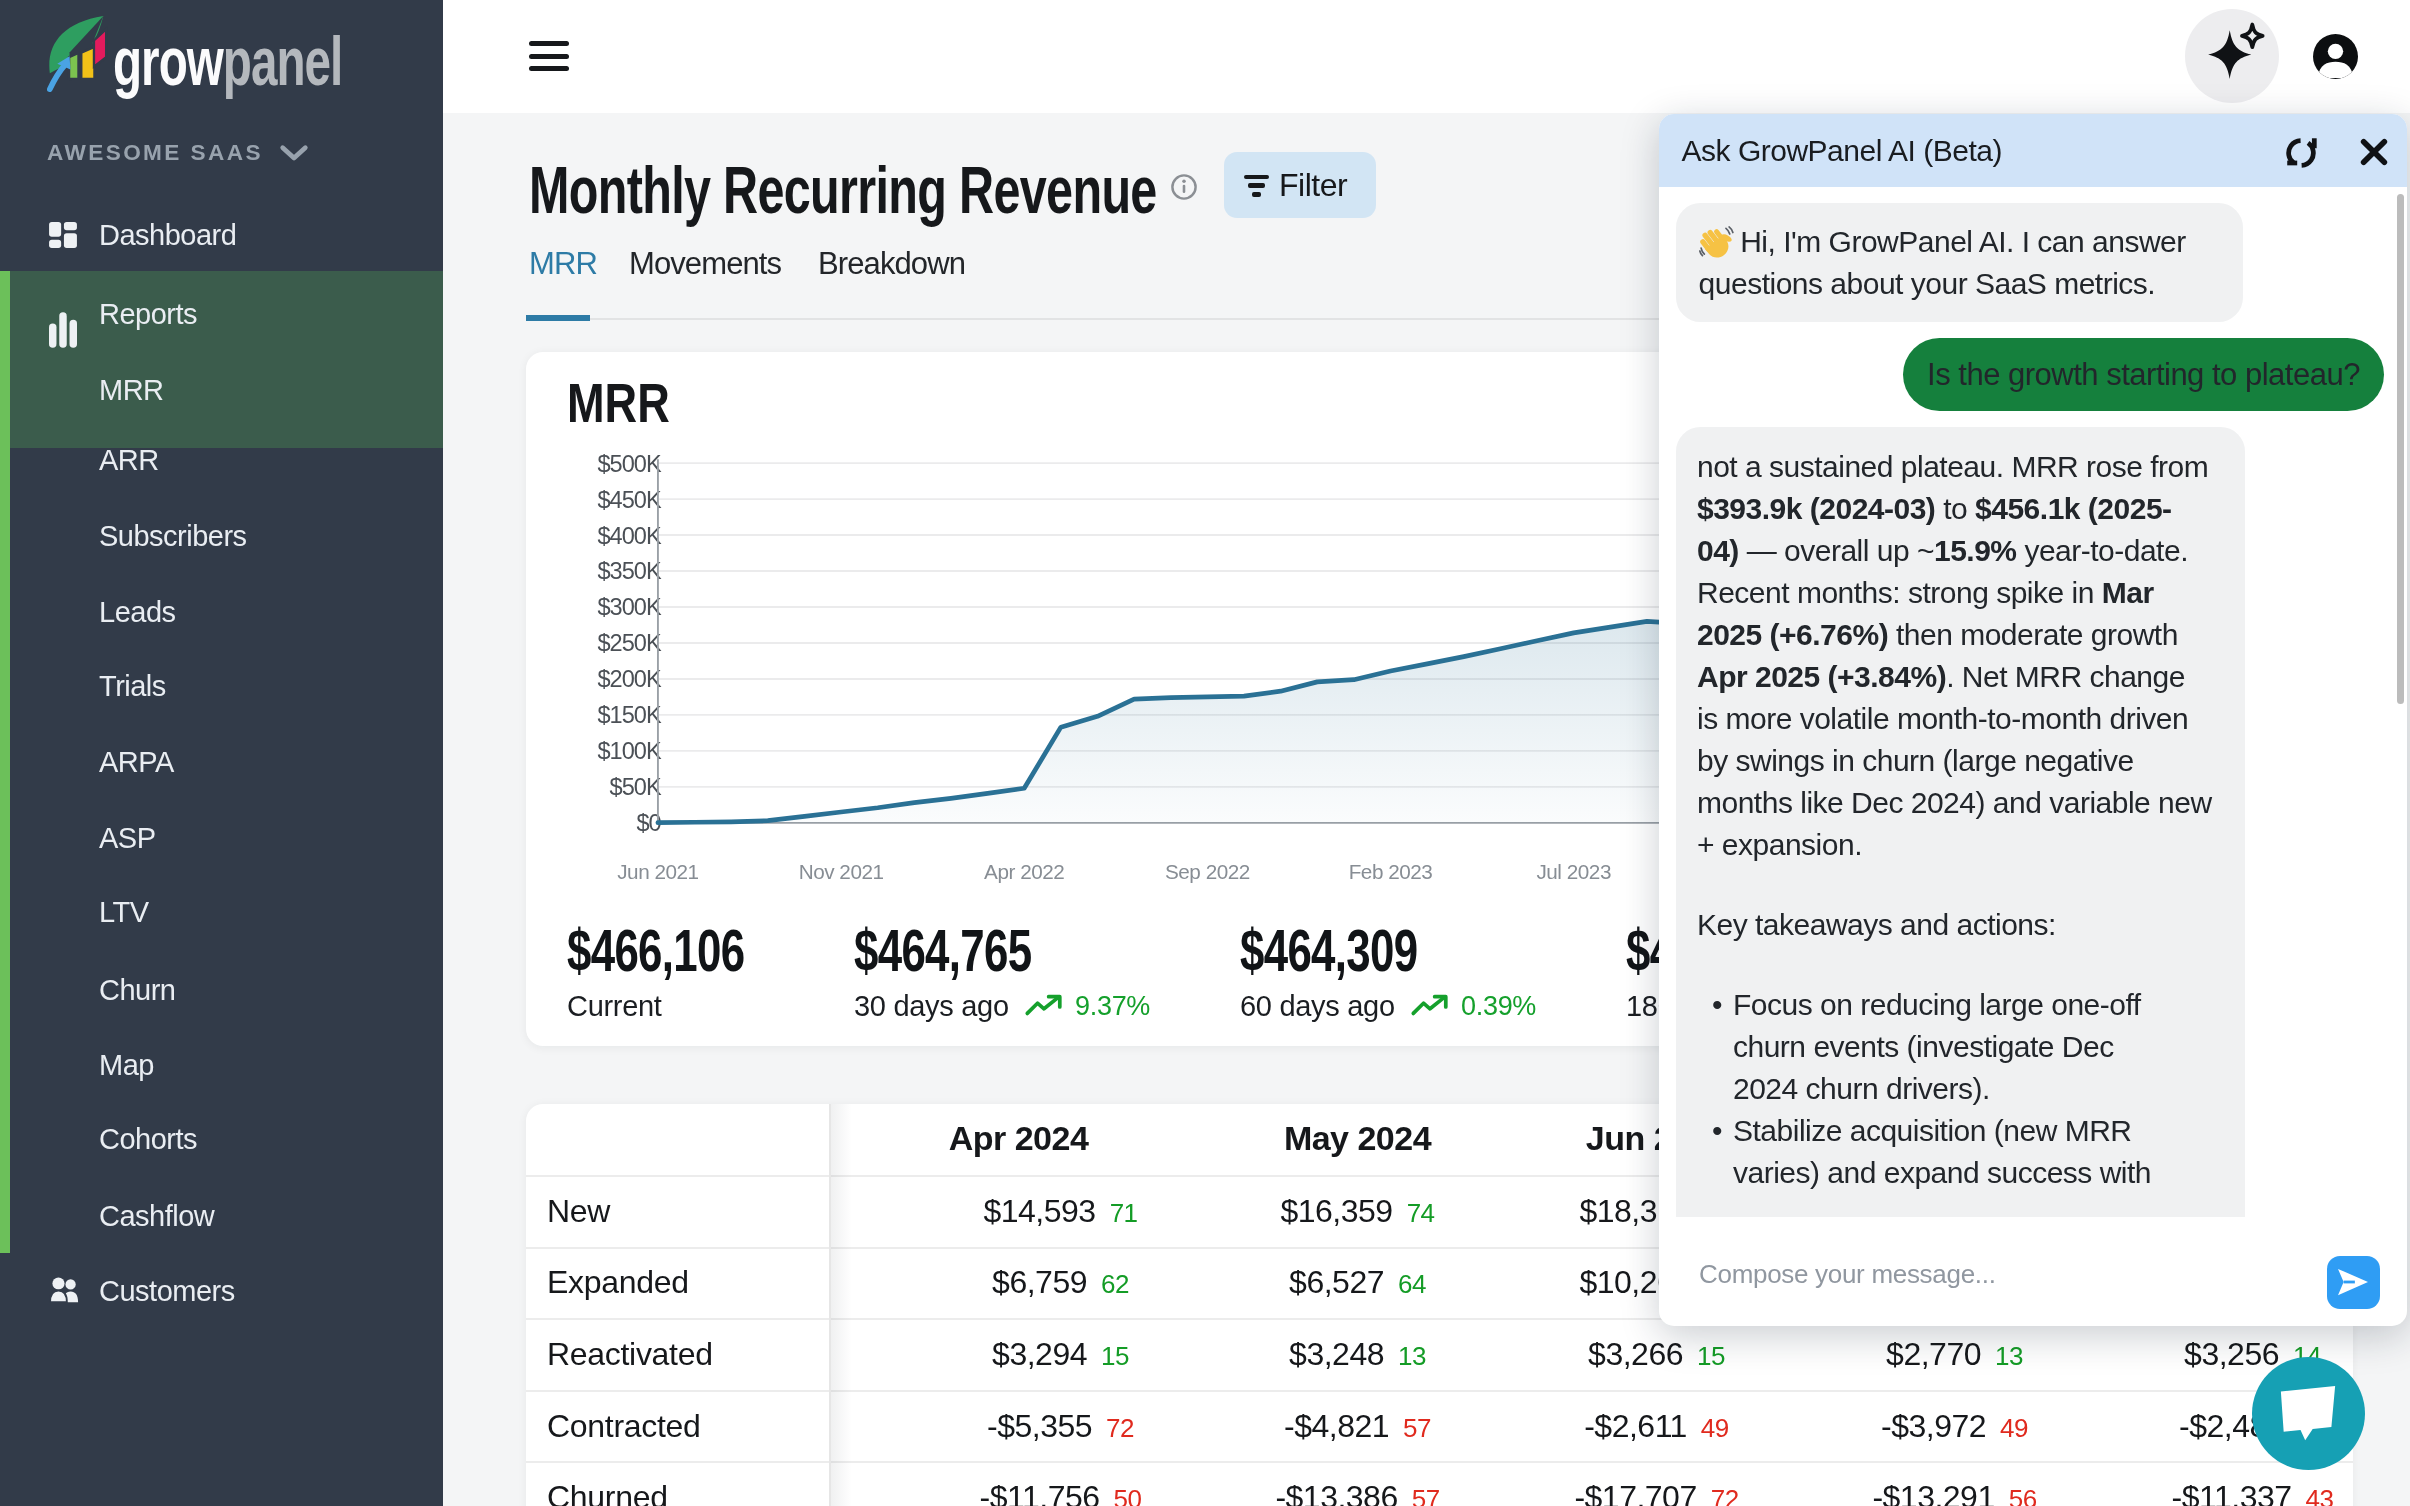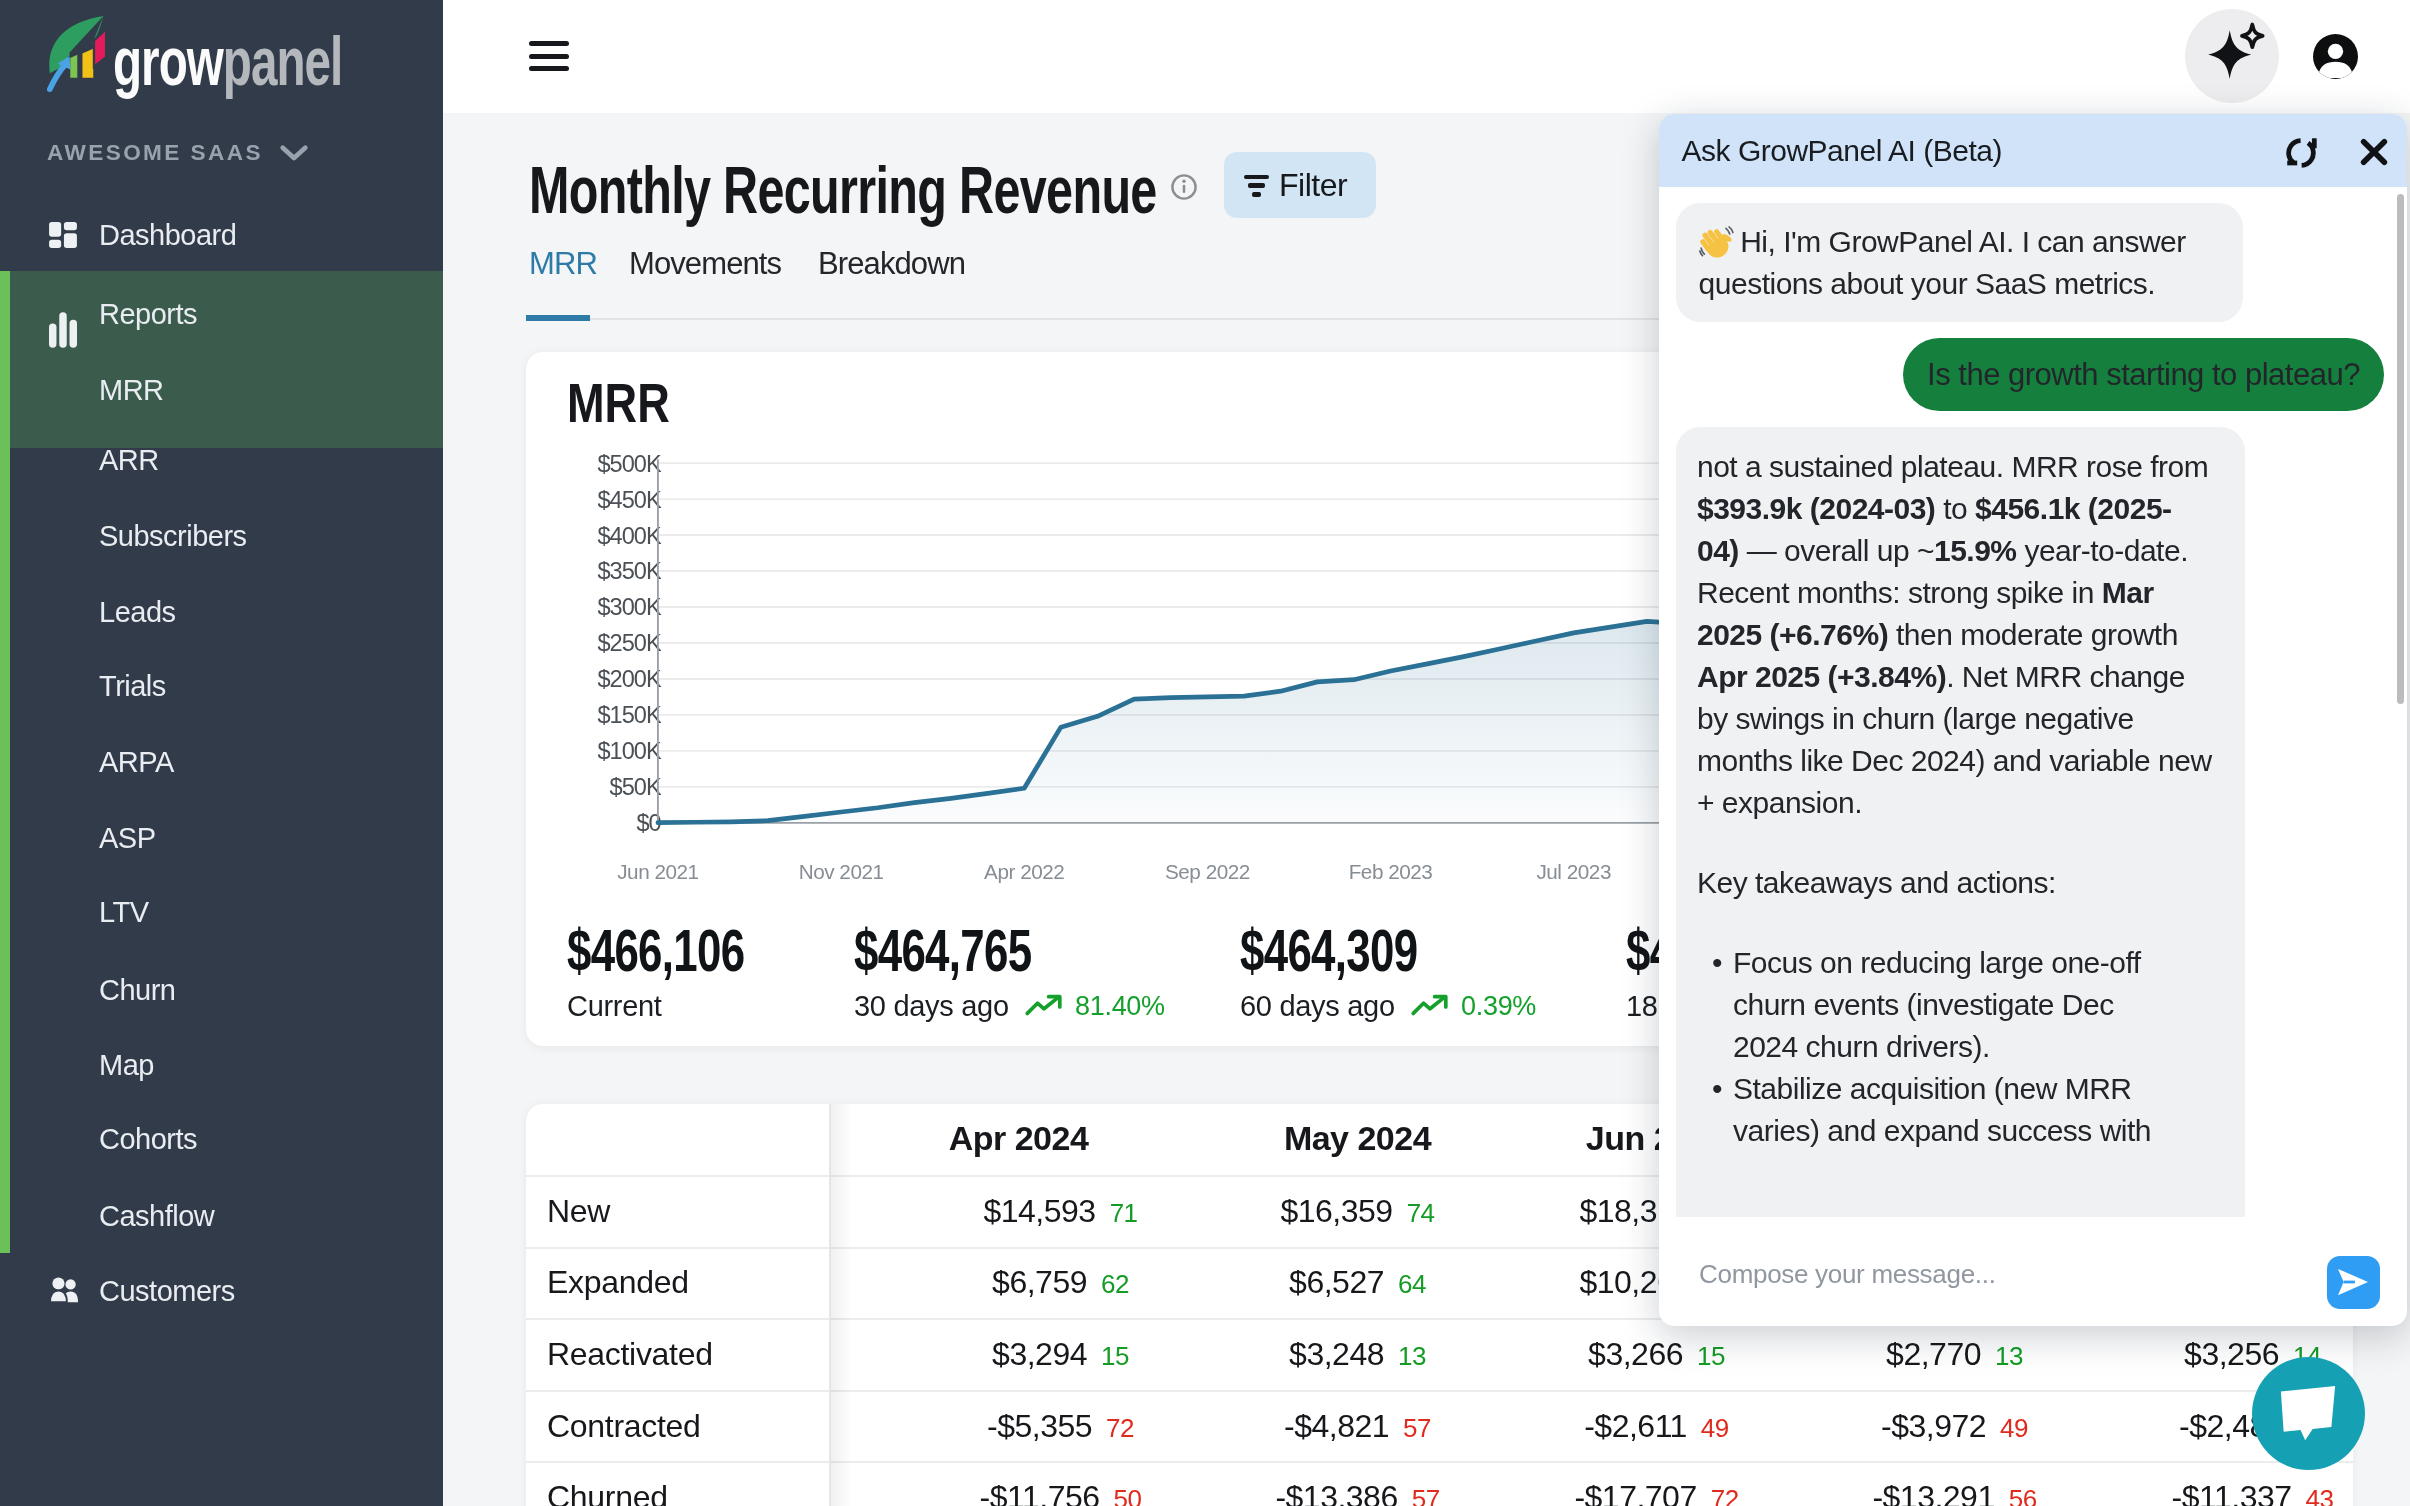--- a/index.html
+++ b/index.html
@@ -222,21 +222,21 @@
 <div class="statv" style="left:567px">$466,106</div>
 <div class="statv" style="left:854px">$464,765</div>
 <div class="statv" style="left:1240px">$464,309</div>
 <div class="statv" style="left:1626px">$448,920</div>
 <div class="statl" style="left:567px">Current</div>
 <div class="statl" style="left:854px">30 days ago
   <svg width="40" height="26" viewBox="0 0 42 28">
       <path d="M3 22 L14 11 L21 17 L36 5" fill="none" stroke="#15a02c" stroke-width="4" stroke-linecap="round" stroke-linejoin="round"></path>
       <path d="M26 4 L38 4 L38 15" fill="none" stroke="#15a02c" stroke-width="4" stroke-linecap="round" stroke-linejoin="round"></path>
     </svg>
-  <span class="pct">81.40%</span></div>
+  <span class="pct">9.37%</span></div>
 <div class="statl" style="left:1240px">60 days ago
   <svg width="40" height="26" viewBox="0 0 42 28">
       <path d="M3 22 L14 11 L21 17 L36 5" fill="none" stroke="#15a02c" stroke-width="4" stroke-linecap="round" stroke-linejoin="round"></path>
       <path d="M26 4 L38 4 L38 15" fill="none" stroke="#15a02c" stroke-width="4" stroke-linecap="round" stroke-linejoin="round"></path>
     </svg>
   <span class="pct">0.39%</span></div>
 <div class="statl" style="left:1626px">180 days ago</div>
 
 <div id="tablecard"></div>
 <div class="trow-line" style="top:1175px"></div>
@@ -318,20 +318,21 @@
       <div class="ln">questions about your SaaS metrics.</div>
     </div>
     <div class="bub" id="bubu">Is the growth starting to plateau?</div>
     <div class="bub" id="bub2">
       <div class="ln">not a sustained plateau. MRR rose from</div>
       <div class="ln"><b>$393.9k (2024-03)</b> to <b>$456.1k (2025-</b></div>
       <div class="ln"><b>04)</b> — overall up ~<b>15.9%</b> year-to-date.</div>
       <div class="ln">Recent months: strong spike in <b>Mar</b></div>
       <div class="ln"><b>2025 (+6.76%)</b> then moderate growth</div>
       <div class="ln"><b>Apr 2025 (+3.84%)</b>. Net MRR change</div>
+      <div class="ln">is more volatile month-to-month driven</div>
       <div class="ln">by swings in churn (large negative</div>
       <div class="ln">months like Dec 2024) and variable new</div>
       <div class="ln">+ expansion.</div>
       <div class="gap"></div>
       <div class="ln">Key takeaways and actions:</div>
       <div class="gap"></div>
       <div class="ln bl"><span class="dot">•</span>Focus on reducing large one-off</div>
       <div class="ln bl">churn events (investigate Dec</div>
       <div class="ln bl">2024 churn drivers).</div>
       <div class="ln bl"><span class="dot">•</span>Stabilize acquisition (new MRR</div>

